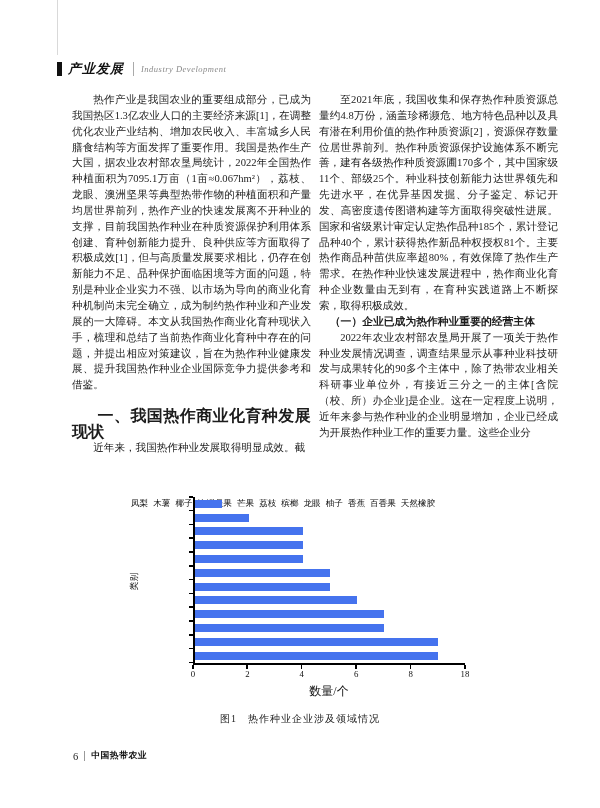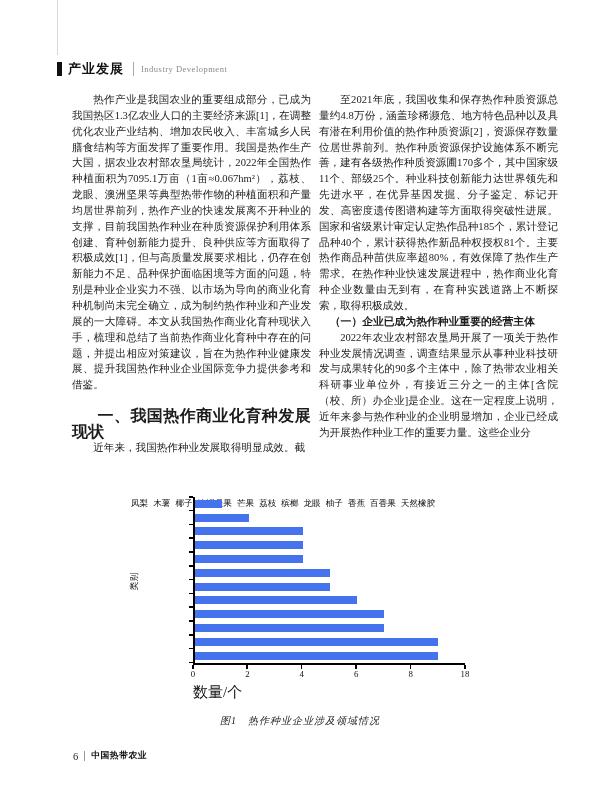--- a/index.html
+++ b/index.html
@@ -2,21 +2,21 @@
 <html><head>
 <meta charset="utf-8">
 <style>
   html,body{margin:0;padding:0;}
   body{
     width:600px;height:808px;position:relative;background:#ffffff;
     font-family:"Liberation Serif","DejaVu Serif",serif;
     color:#1c1c1c;overflow:hidden;
   }
   .top-rule{position:absolute;left:57px;top:0;width:1px;height:55px;background:#d9d9d9;}
-  .header{position:absolute;left:57px;top:60px;display:flex;align-items:center;}
+  .header{position:absolute;left:57px;top:60px;display:flex;align-items:center;font-style:italic;}
   .header .bar{width:5px;height:14px;background:#111;margin-right:6px;}
   .header .cn{font-weight:bold;font-size:13px;letter-spacing:1px;color:#111;}
   .header .sep{width:1px;height:14px;background:#aaa;margin:0 7px 0 9px;}
   .header .en{font-size:8.5px;color:#8a8a8a;letter-spacing:0.5px;}
   .columns{position:absolute;left:72px;top:92px;width:488px;display:flex;gap:8px;}
   .col{width:239px;font-size:10.6px;line-height:15.85px;text-align:justify;}
   .col p{margin:0;text-indent:2em;}
   .sec-heading{font-weight:bold;margin:15px 0 0 0;text-indent:1.6em;font-size:16px;letter-spacing:0.3px;}
   .sub-heading{font-weight:bold;text-indent:1em;font-size:10.8px;}
   
@@ -27,22 +27,22 @@
   .cats{width:62px;display:flex;flex-direction:row;}
   .plot{position:relative;width:272px;border-left:2px solid #000;border-bottom:2px solid #000;box-sizing:border-box;}
   .cat{width:62px;height:13.8px;display:flex;align-items:center;justify-content:flex-end;
        padding-right:5px;box-sizing:border-box;font-size:8.6px;color:#111;white-space:nowrap;}
   .track{position:relative;height:13.8px;flex:1;display:flex;align-items:center;}
   .hbar{height:8px;display:block;}
   .ytick{position:absolute;left:-6px;width:4px;height:1.6px;background:#000;}
   .xaxis{position:relative;height:16px;margin-left:62px;width:272px;}
   .xtick-mark{position:absolute;top:0;width:1.6px;height:4px;background:#000;}
   .xtick-label{position:absolute;top:4px;transform:translateX(-50%);font-size:8.8px;color:#111;}
-  .xlabel{margin-left:62px;width:272px;text-align:left;font-size:15px;margin-top:2px;color:#111;}
-  .caption{text-align:center;font-size:10px;font-style:italic;margin-top:12px;color:#222;letter-spacing:1px;}
+  .xlabel{margin-left:62px;width:272px;text-align:center;font-size:12px;margin-top:2px;color:#111;}
+  .caption{text-align:center;font-size:10px;margin-top:12px;color:#222;letter-spacing:1px;}
   .footer{position:absolute;left:73px;top:750px;display:flex;align-items:center;font-size:10px;}
   .footer .num{font-size:10.5px;color:#222;}
   .footer .fsep{width:1px;height:10px;background:#999;margin:0 6px;}
   .footer .journal{font-weight:bold;font-size:8.8px;color:#111;letter-spacing:0.5px;}
 </style>
 </head>
 <body>
 
 <div class="top-rule"></div>
 

